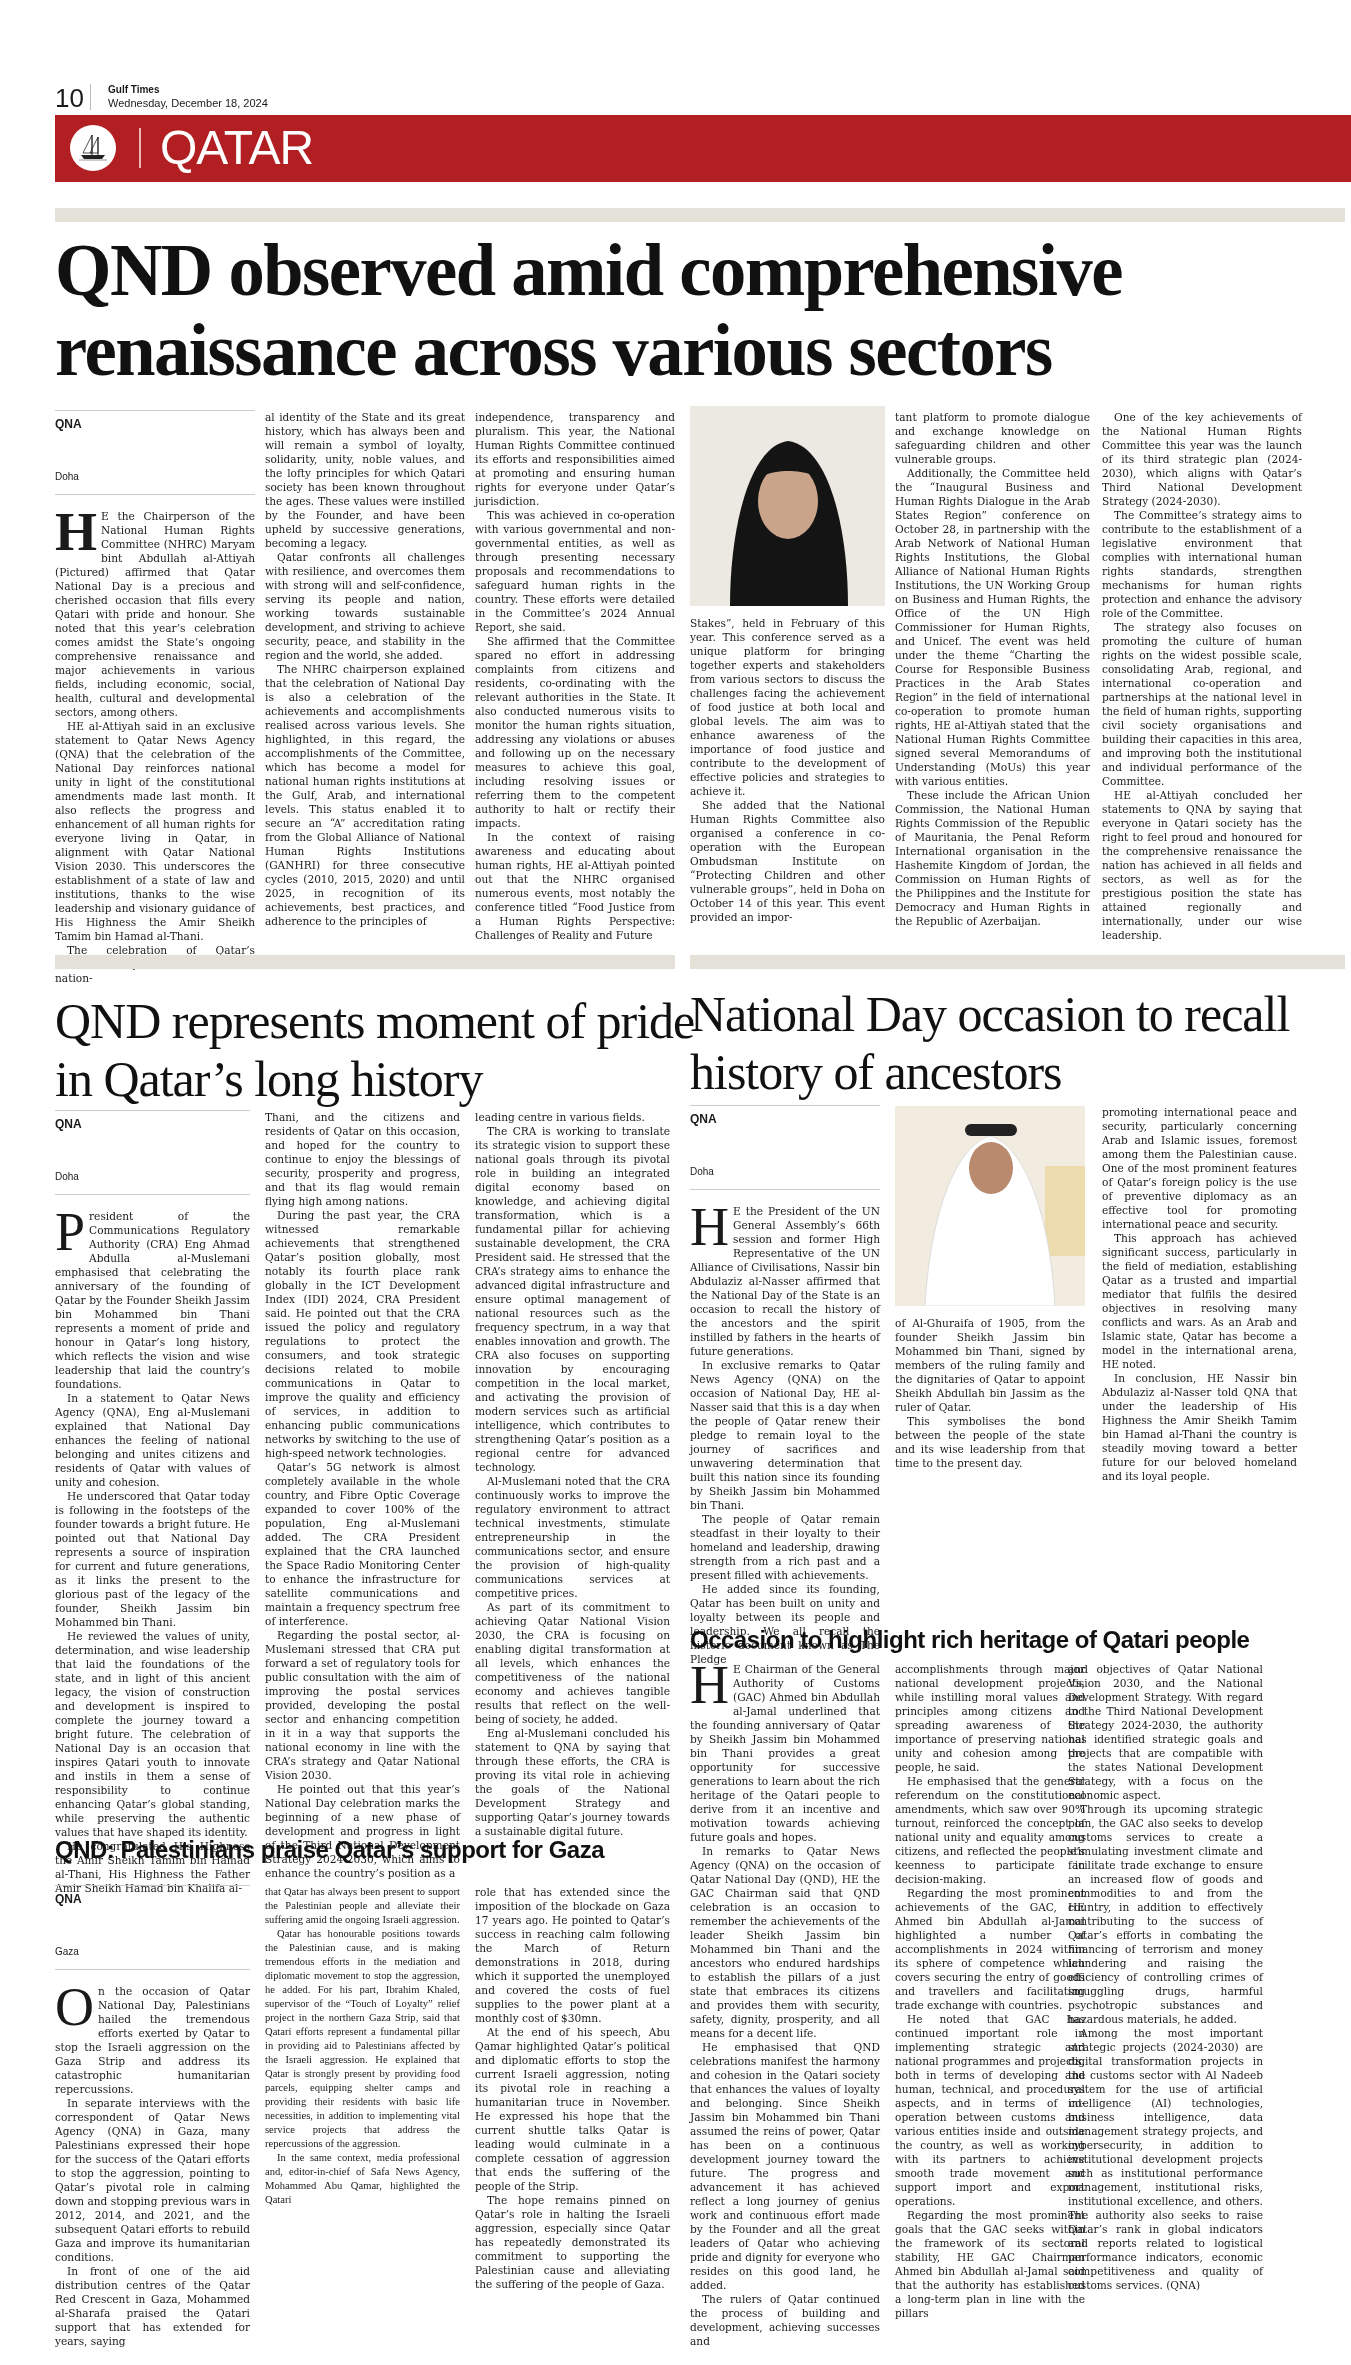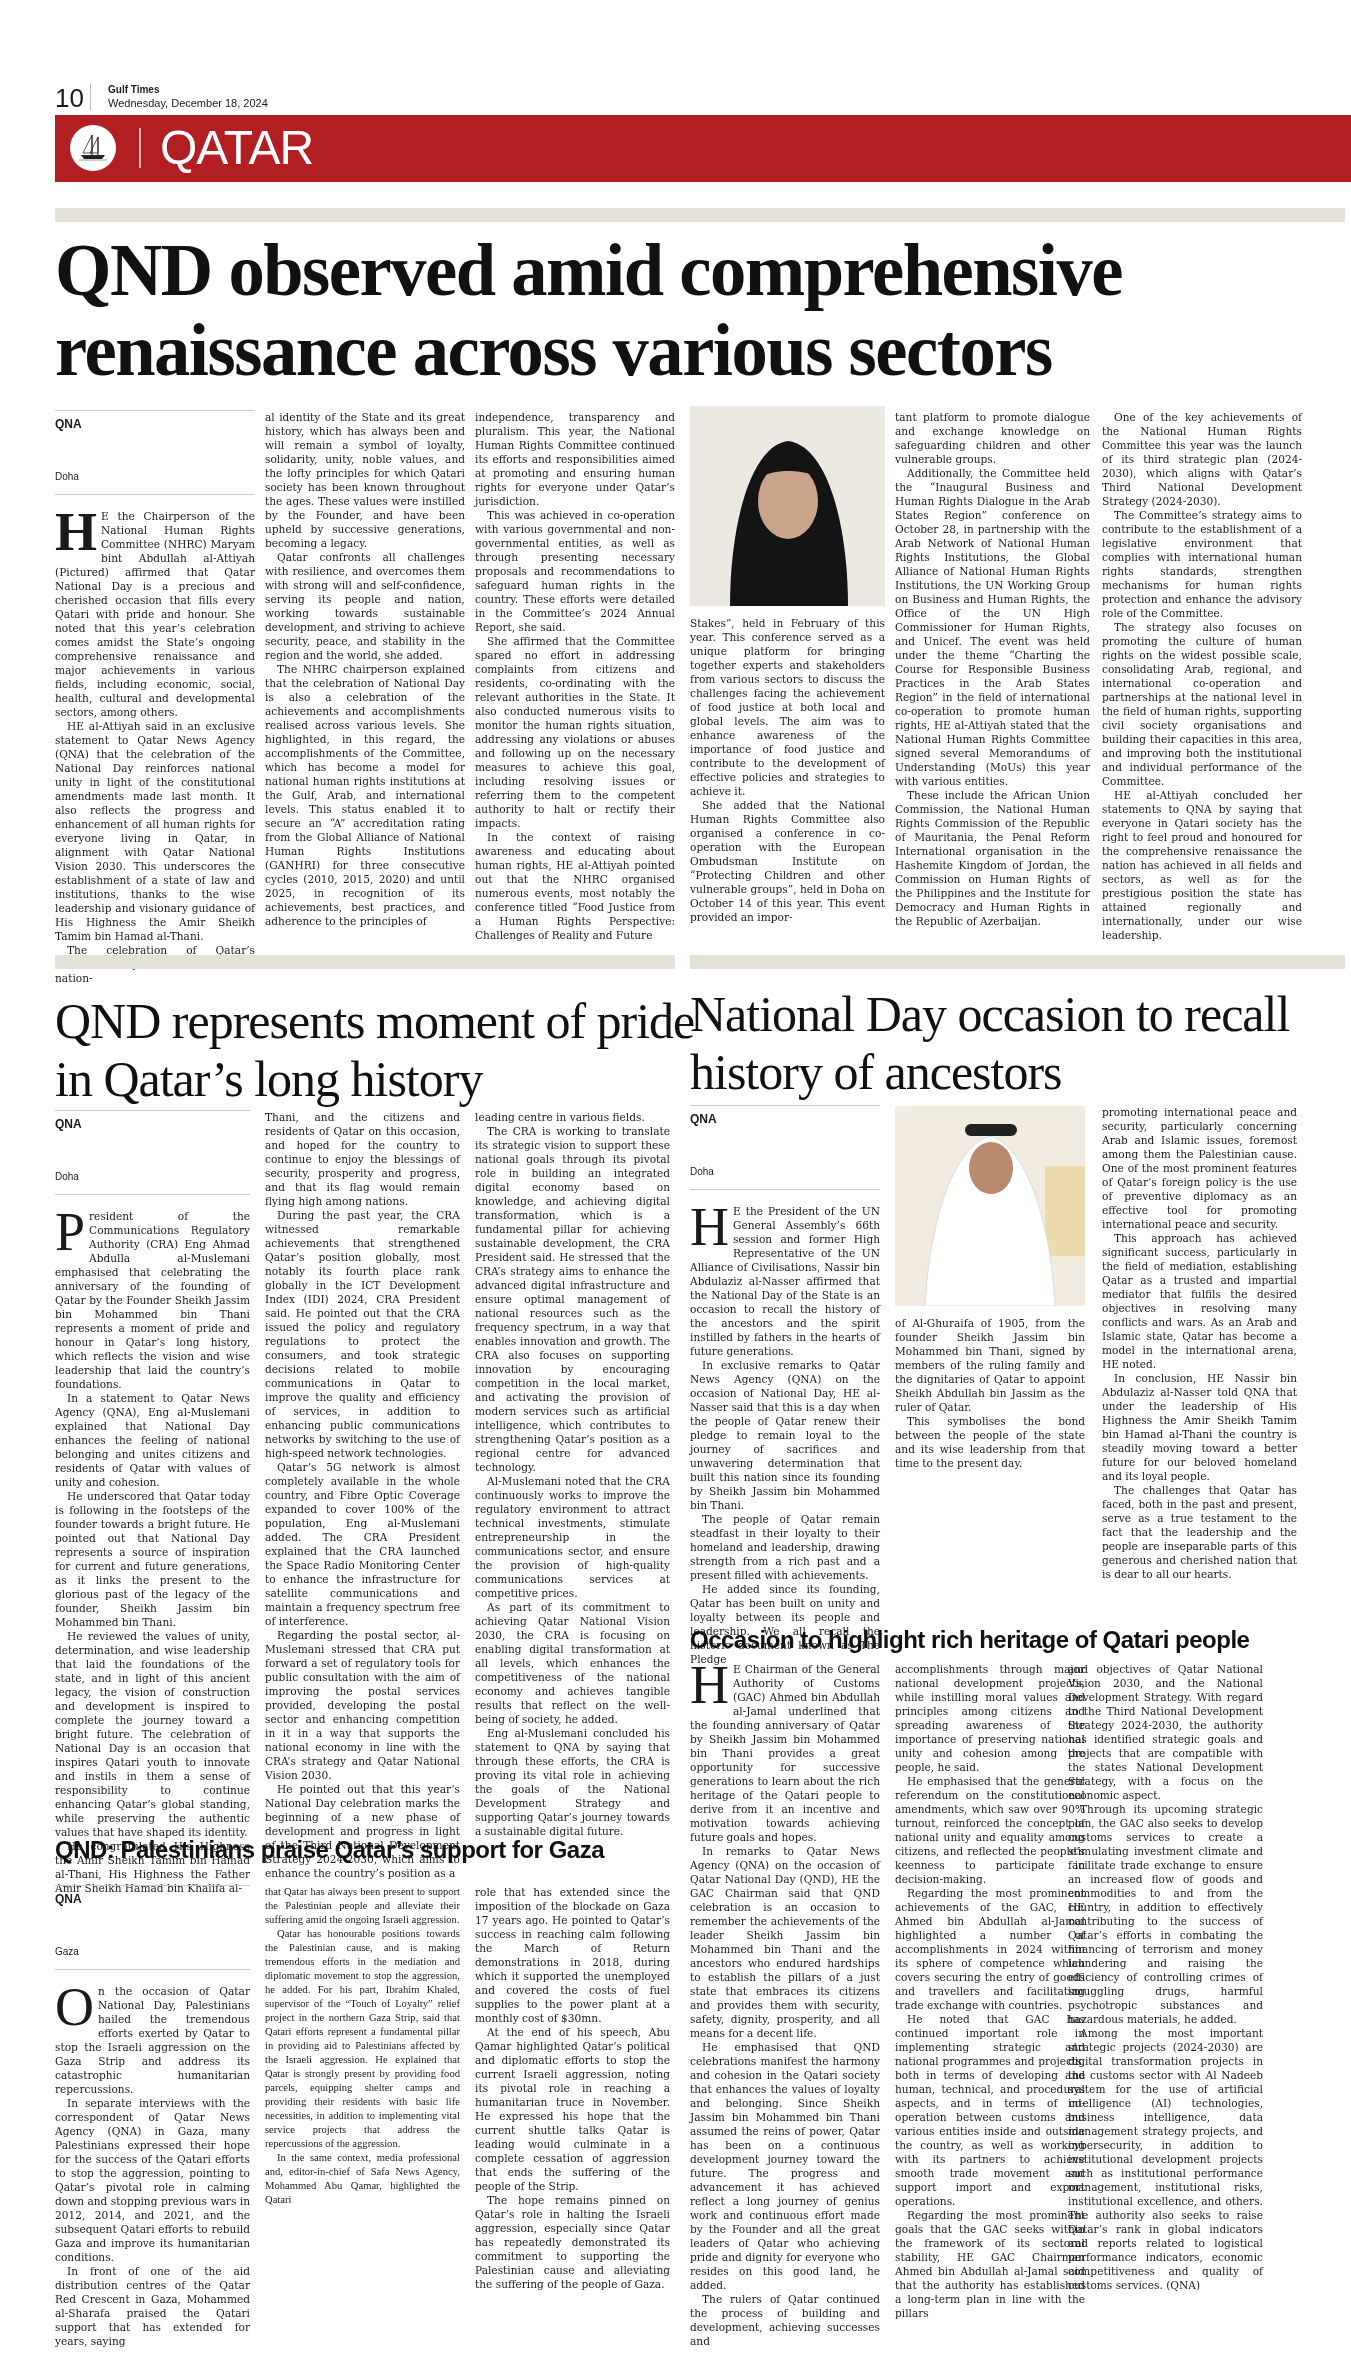--- a/index.html
+++ b/index.html
@@ -163,21 +163,20 @@
   </svg>
 </div>
 <div class="abs col" style="left:895px; top:1316px; width:190px;">
   <p class="first">of Al-Ghuraifa of 1905, from the founder Sheikh Jassim bin Mohammed bin Thani, signed by members of the ruling family and the dignitaries of Qatar to appoint Sheikh Abdullah bin Jassim as the ruler of Qatar.</p>
   <p>This symbolises the bond between the people of the state and its wise leadership from that time to the present day.</p>
 </div>
 <div class="abs col" style="left:1102px; top:1105px; width:195px;">
   <p class="first">promoting international peace and security, particularly concerning Arab and Islamic issues, foremost among them the Palestinian cause. One of the most prominent features of Qatar’s foreign policy is the use of preventive diplomacy as an effective tool for promoting international peace and security.</p>
   <p>This approach has achieved significant success, particularly in the field of mediation, establishing Qatar as a trusted and impartial mediator that fulfils the desired objectives in resolving many conflicts and wars. As an Arab and Islamic state, Qatar has become a model in the international arena, HE noted.</p>
   <p>In conclusion, HE Nassir bin Abdulaziz al-Nasser told QNA that under the leadership of His Highness the Amir Sheikh Tamim bin Hamad al-Thani the country is steadily moving toward a better future for our beloved homeland and its loyal people.</p>
-  <p>The challenges that Qatar has faced, both in the past and present, serve as a true testament to the fact that the leadership and the people are inseparable parts of this generous and cherished nation that is dear to all our hearts.</p>
 </div>
 
 <h3 class="abs headline h-heritage" style="margin:0;">Occasion to highlight rich heritage of Qatari people</h3>
 <div class="abs col" style="left:690px; top:1662px; width:190px;">
   <p class="first"><span class="dropcap light">H</span><span>E Chairman of the General Authority of Customs (GAC) Ahmed bin Abdullah al-Jamal underlined that the founding anniversary of Qatar by Sheikh Jassim bin Mohammed bin Thani provides a great opportunity for successive generations to learn about the rich heritage of the Qatari people to derive from it an incentive and motivation towards achieving future goals and hopes.</span></p>
   <p>In remarks to Qatar News Agency (QNA) on the occasion of Qatar National Day (QND), HE the GAC Chairman said that QND celebration is an occasion to remember the achievements of the leader Sheikh Jassim bin Mohammed bin Thani and the ancestors who endured hardships to establish the pillars of a just state that embraces its citizens and provides them with security, safety, dignity, prosperity, and all means for a decent life.</p>
   <p>He emphasised that QND celebrations manifest the harmony and cohesion in the Qatari society that enhances the values of loyalty and belonging. Since Sheikh Jassim bin Mohammed bin Thani assumed the reins of power, Qatar has been on a continuous development journey toward the future. The progress and advancement it has achieved reflect a long journey of genius work and continuous effort made by the Founder and all the great leaders of Qatar who achieving pride and dignity for everyone who resides on this good land, he added.</p>
   <p>The rulers of Qatar continued the process of building and development, achieving successes and</p>
 </div>
 <div class="abs col" style="left:895px; top:1662px; width:190px;">

